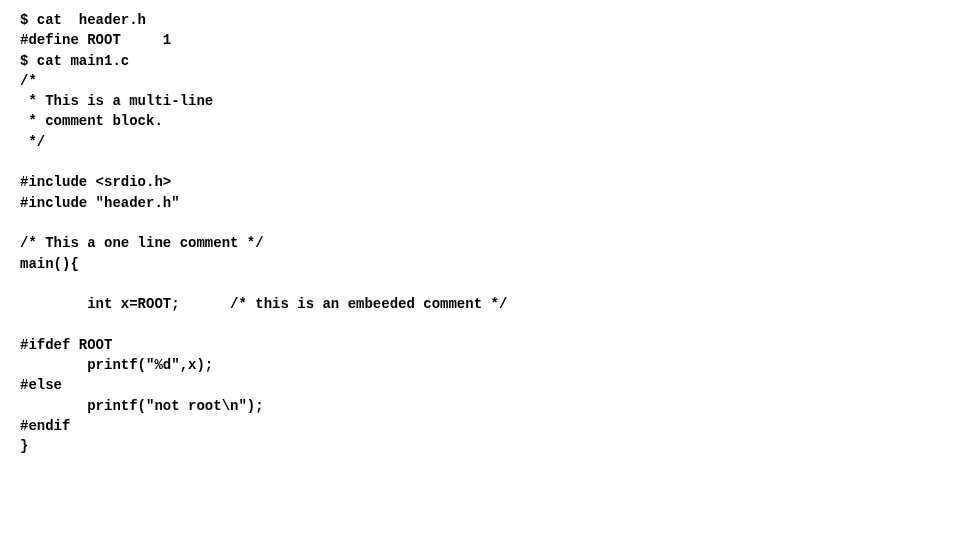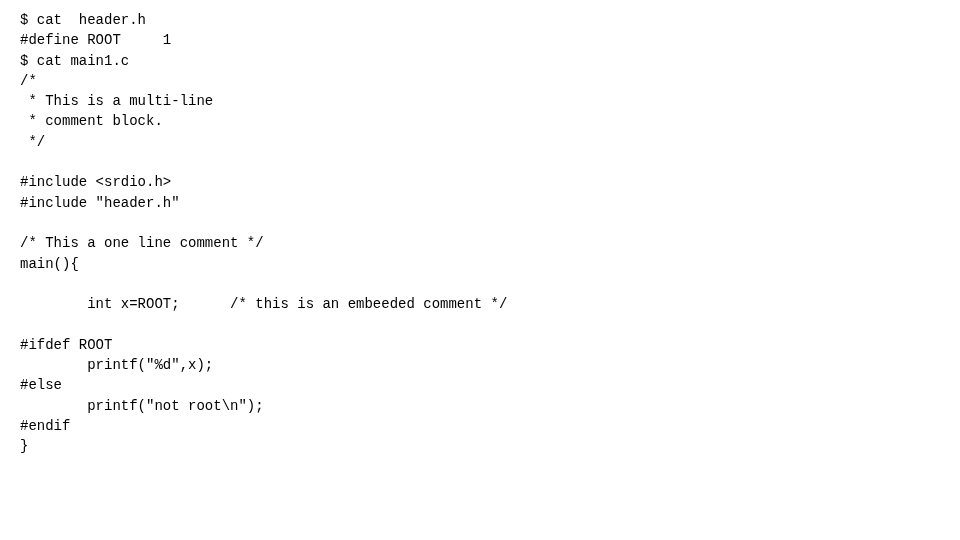--- a/index.html
+++ b/index.html
@@ -15,20 +15,21 @@
       color: #000000;
       width: 960px;
       height: 540px;
       overflow: hidden;
     }
 
     .code-container {
       padding: 10px 20px;
       line-height: 1.45;
       white-space: pre;
+      font-weight: bold;
     }
 
     .line {
       display: block;
       min-height: 1.45em;
     }
 
     .empty-line {
       display: block;
       height: 1.45em;

